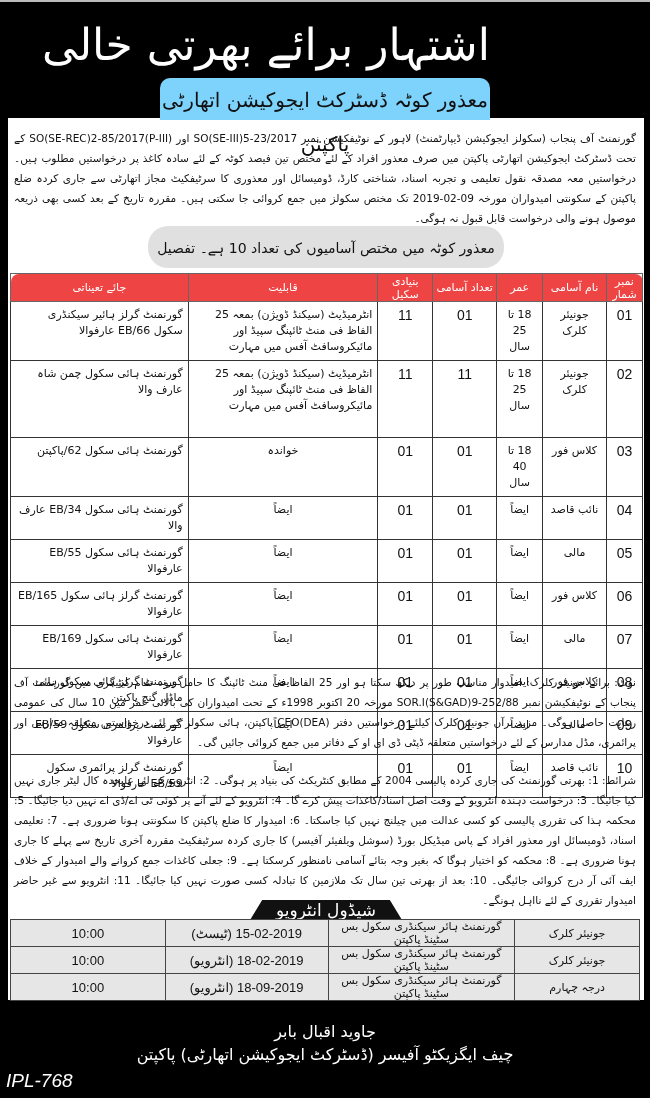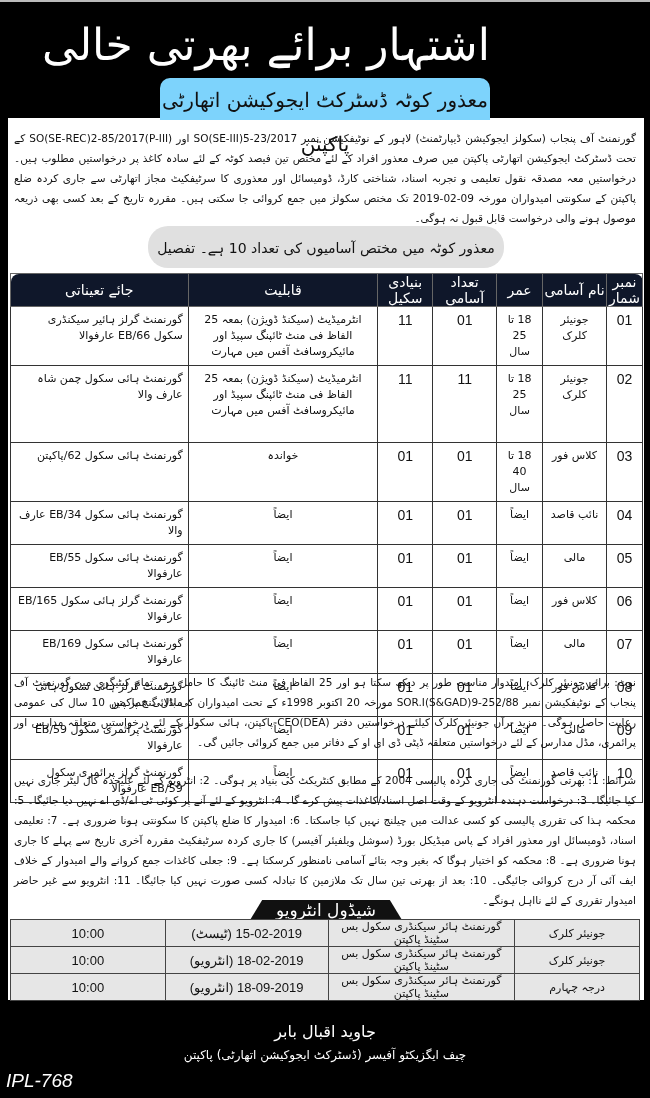--- a/index.html
+++ b/index.html
@@ -18,44 +18,44 @@
     direction: rtl; color: #111; }
 
   .intro { position: absolute; left: 14px; top: 128px; width: 622px; direction: rtl; text-align: justify;
     font-size: 10.5px; line-height: 20px; color: #111; }
 
   .count-pill { position: absolute; left: 148px; top: 226px; width: 356px; height: 42px; background: #e0e0e0;
     border-radius: 20px; text-align: center; direction: rtl; font-size: 14px; line-height: 44px; color: #111; }
 
   table { border-collapse: collapse; }
   .jobs { position: absolute; left: 10px; top: 273px; width: 633px; direction: rtl; font-size: 11px; }
-  .jobs th { background: #0f172a; color: #fff; font-weight: normal; height: 28px; border: 1px solid #666; font-size: 14px; }
+  .jobs th { background: #ef4444; color: #fff; font-weight: normal; height: 28px; border: 1px solid #666; font-size: 11px; }
   .jobs th:first-child { border-top-right-radius: 8px; }
   .jobs th:last-child { border-top-left-radius: 8px; }
   .jobs td { border: 1px solid #333; vertical-align: top; padding: 5px 5px; text-align: center; line-height: 16px; }
   .jobs td.num { font-family: "Liberation Sans", sans-serif; font-size: 14px; }
   .jobs td.loc { text-align: right; }
-  .jobs td.qual { text-align: center; }
+  .jobs td.qual { text-align: right; }
 
   .notes { position: absolute; left: 14px; top: 672px; width: 622px; direction: rtl; text-align: justify;
     font-size: 10.5px; line-height: 20px; color: #111; }
   .terms { position: absolute; left: 14px; top: 770px; width: 622px; direction: rtl; text-align: justify;
     font-size: 10.5px; line-height: 20px; color: #111; }
 
   .sched-tab { position: absolute; left: 250px; top: 900px; width: 152px; height: 20px; background: #111; color: #fff;
     text-align: center; font-size: 17px; line-height: 20px; direction: rtl;
     clip-path: polygon(8% 0, 92% 0, 100% 100%, 0 100%); }
   .sched { position: absolute; left: 10px; top: 919px; width: 630px; direction: rtl; font-size: 11px; background: #e6e6e6; }
   .sched td { border: 1px solid #444; height: 25px; text-align: center; vertical-align: middle; }
   .sched td.time { font-family: "Liberation Sans", sans-serif; font-size: 13px; }
   .sched td.date { font-family: "Liberation Sans", sans-serif; font-size: 13px; }
 
   .sign { position: absolute; left: 0; top: 1020px; width: 650px; text-align: center; color: #fff; direction: rtl; }
   .sign .name { font-size: 16px; line-height: 24px; }
-  .sign .line { font-size: 12px; line-height: 22px; }
+  .sign .line { font-size: 16px; line-height: 22px; }
   .ref { position: absolute; left: 6px; top: 1070px; color: #fff; font-family: "Liberation Sans", sans-serif; font-size: 19px; font-style: italic; }
 </style>
 </head>
 <body>
 
 <div class="frame"></div>
 
 <div class="main-title">اشتہار برائے بھرتی خالی آسامیاں</div>
 
 <div class="panel"></div>

